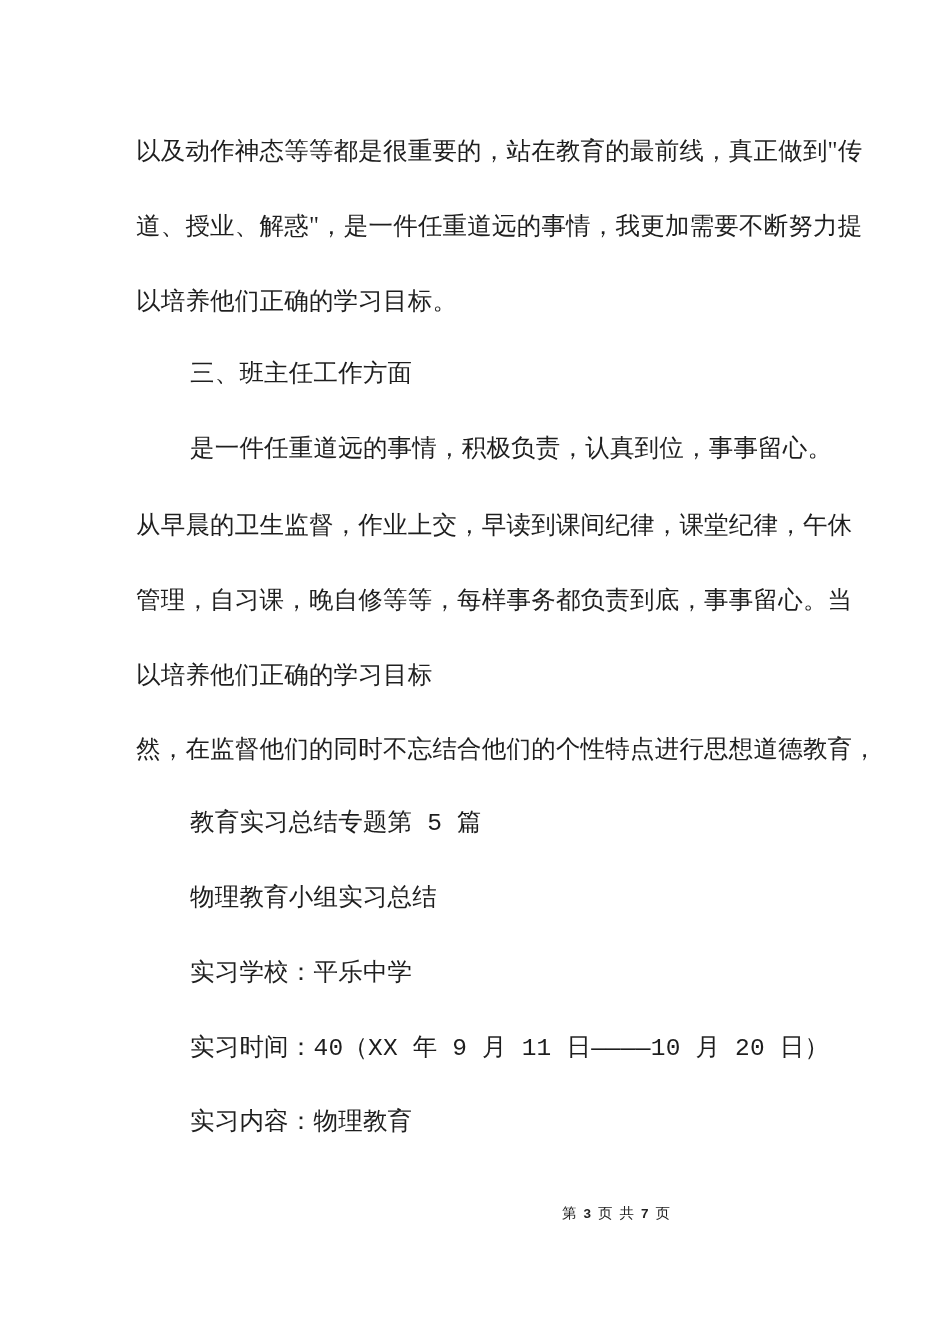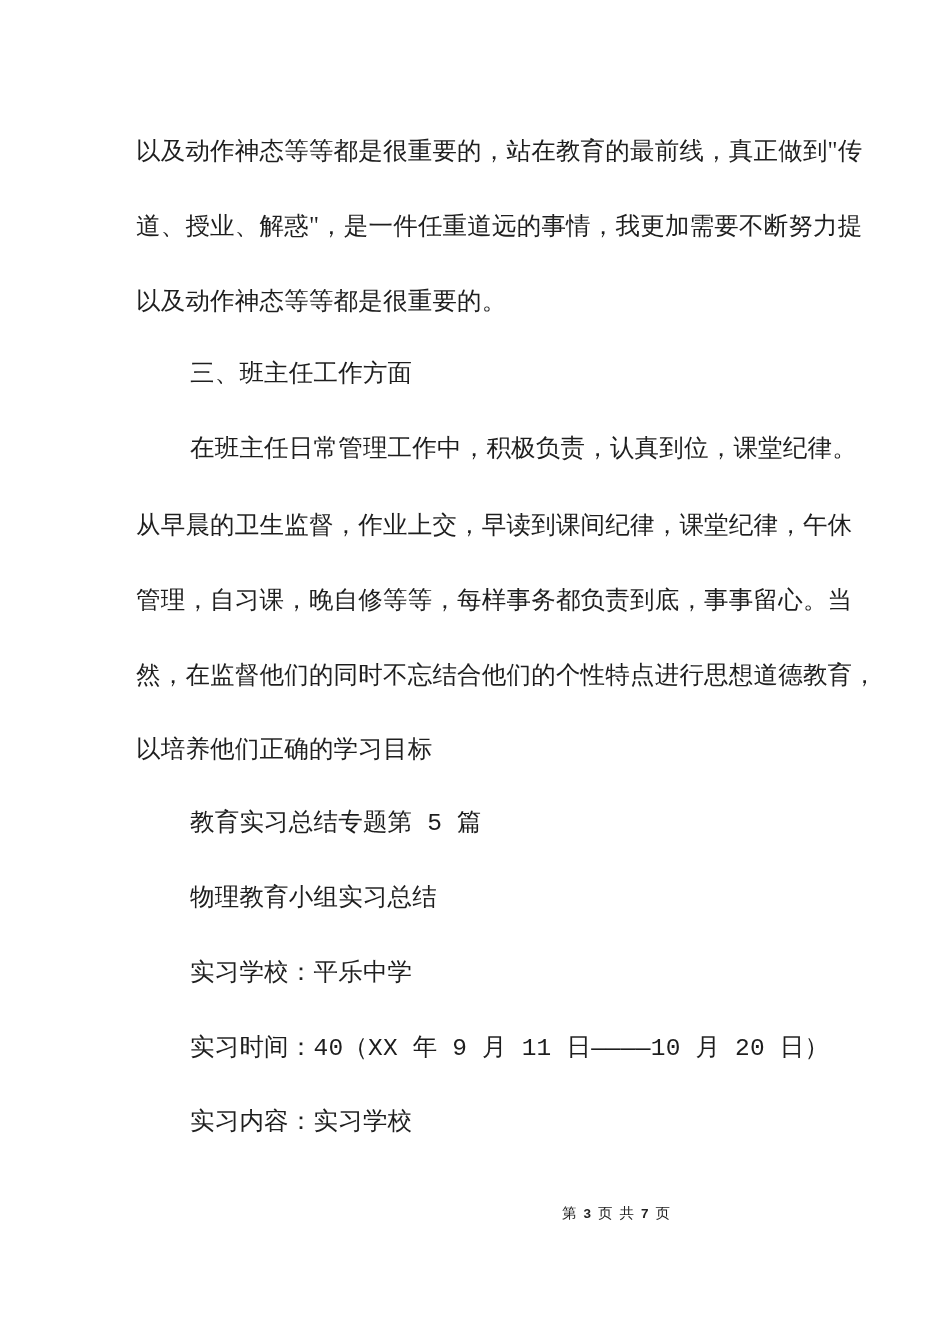--- a/index.html
+++ b/index.html
@@ -46,32 +46,32 @@
     font-size: 13.5px;
   }
 </style>
 </head>
 <body>
 
 <div class="page">
   <div class="content">
     <p class="line">以及动作神态等等都是很重要的，站在教育的最前线，真正做到"传</p>
     <p class="line">道、授业、解惑"，是一件任重道远的事情，我更加需要不断努力提</p>
-    <p class="line">以及动作神态等等都是很重要的。</p>
+    <p class="line">以培养他们正确的学习目标。</p>
     <p class="line indent">三、班主任工作方面</p>
-    <p class="line indent">在班主任日常管理工作中，积极负责，认真到位，课堂纪律。</p>
+    <p class="line indent">是一件任重道远的事情，积极负责，认真到位，事事留心。</p>
     <p class="line">从早晨的卫生监督，作业上交，早读到课间纪律，课堂纪律，午休</p>
     <p class="line">管理，自习课，晚自修等等，每样事务都负责到底，事事留心。当</p>
+    <p class="line">以培养他们正确的学习目标</p>
     <p class="line">然，在监督他们的同时不忘结合他们的个性特点进行思想道德教育，</p>
-    <p class="line">以培养他们正确的学习目标</p>
     <p class="line indent">教育实习总结专题第 5 篇</p>
     <p class="line indent">物理教育小组实习总结</p>
     <p class="line indent">实习学校：平乐中学</p>
     <p class="line indent">实习时间：40（XX 年 9 月 11 日————10 月 20 日）</p>
-    <p class="line indent">实习内容：实习学校</p>
+    <p class="line indent">实习内容：物理教育</p>
   </div>
 
   <div class="footer">
     <span>第</span>
     <span class="num">3</span>
     <span>页</span>
     <span>共</span>
     <span class="num">7</span>
     <span>页</span>
   </div>

